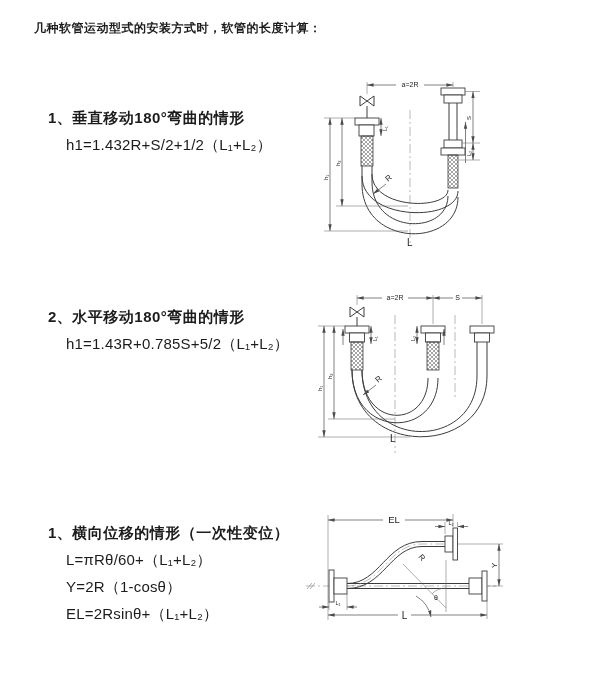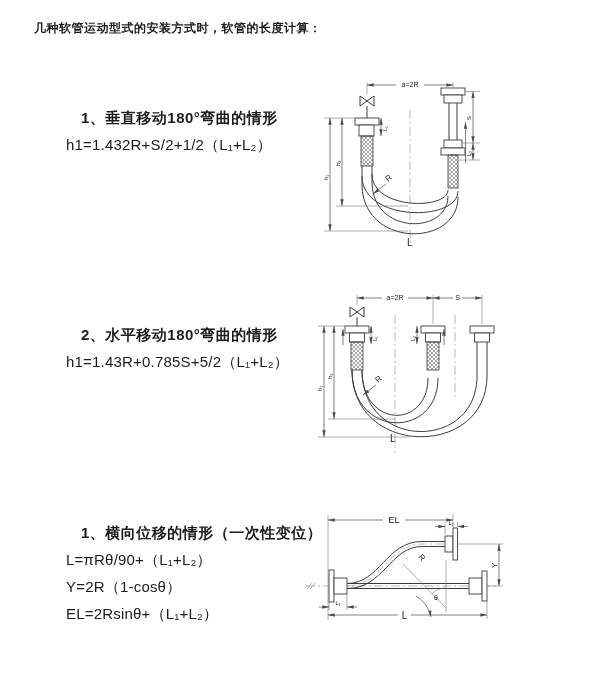--- a/index.html
+++ b/index.html
@@ -2,22 +2,22 @@
 <html><head>
 <meta charset="utf-8">
 <style>
   html,body{margin:0;padding:0;}
   body{
     width:600px;height:675px;position:relative;background:#ffffff;
     font-family:"Liberation Sans","DejaVu Sans",sans-serif;color:#1c1c1c;overflow:hidden;
   }
   .page-title{position:absolute;left:34px;top:20px;font-size:12px;font-weight:700;letter-spacing:.5px;}
   .section{position:absolute;left:48px;}
-  #sec1{top:109px;} #sec2{top:326px;} #sec3{top:524px;}
-  .sec-heading{font-size:15px;font-weight:700;letter-spacing:.5px;margin-left:33px;}
+  #sec1{top:109px;} #sec2{top:308px;} #sec3{top:524px;}
+  .sec-heading{font-size:15px;font-weight:700;letter-spacing:.5px;}
   .formula{font-size:15px;font-weight:400;margin:8px 0 0 18px;letter-spacing:.2px;white-space:nowrap;}
   .diagram{position:absolute;}
   #diagram1{left:310px;top:70px;width:290px;height:195px;}
   #diagram2{left:310px;top:283px;width:290px;height:180px;}
   #diagram3{left:300px;top:500px;width:300px;height:150px;}
   svg{display:block;}
   .hose{stroke:#3c3c3c;stroke-width:1;fill:none;}
   .part{stroke:#3c3c3c;stroke-width:.9;fill:#fff;}
   .braid{stroke:#3c3c3c;stroke-width:.8;fill:url(#braidpat);}
   .dline{stroke:#4a4a4a;stroke-width:.7;fill:none;}
@@ -37,21 +37,21 @@
   <div class="formula">h1=1.432R+S/2+1/2（L₁+L₂）</div>
 </div>
 
 <div class="section" id="sec2">
   <div class="sec-heading">2、水平移动180°弯曲的情形</div>
   <div class="formula">h1=1.43R+0.785S+5/2（L₁+L₂）</div>
 </div>
 
 <div class="section" id="sec3">
   <div class="sec-heading">1、横向位移的情形（一次性变位）</div>
-  <div class="formula">L=πRθ/90+（L₁+L₂）</div>
+  <div class="formula">L=πRθ/60+（L₁+L₂）</div>
   <div class="formula">Y=2R（1-cosθ）</div>
   <div class="formula">EL=2Rsinθ+（L₁+L₂）</div>
 </div>
 
 <div class="diagram" id="diagram1">
 <svg width="290" height="195" viewBox="0 0 290 195">
   <defs>
     <marker id="arr" viewBox="0 0 10 6" refX="9.5" refY="3" markerWidth="10" markerHeight="6" orient="auto-start-reverse">
       <path d="M0,0.6 L9.5,3 L0,5.4 Z" fill="#4a4a4a"></path>
     </marker>

